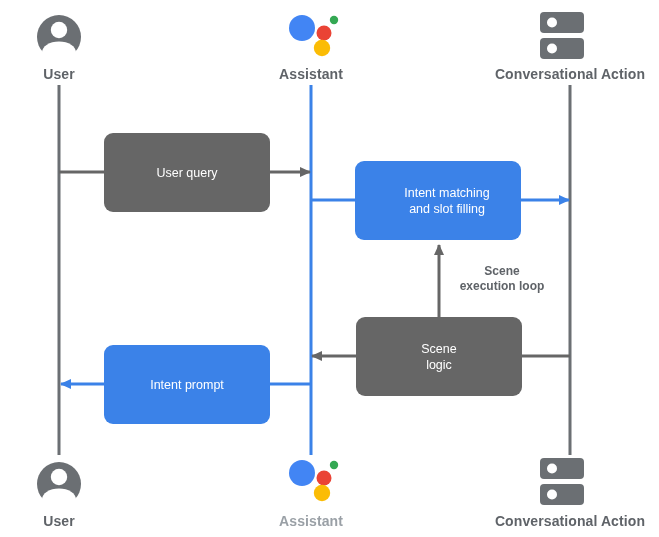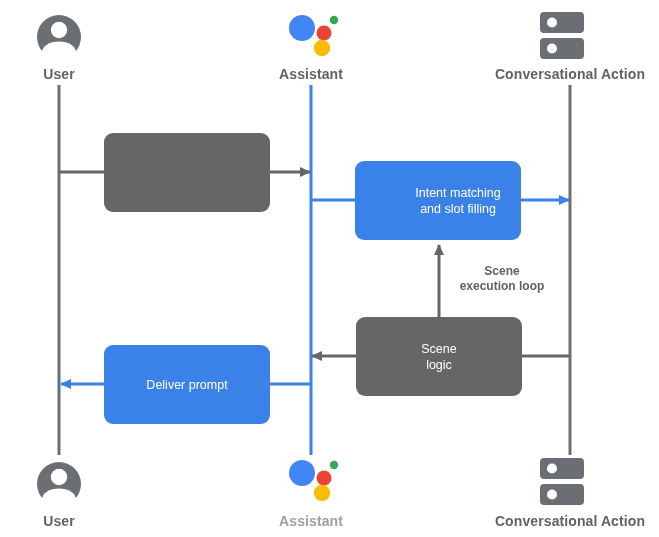--- a/index.html
+++ b/index.html
@@ -139,28 +139,29 @@
 
     <rect x="104" y="133" width="166" height="79" rx="9" fill="#666666"></rect>
 
     <rect x="355" y="161" width="166" height="79" rx="9" fill="#3B82E8"></rect>
 
     <rect x="356" y="317" width="166" height="79" rx="9" fill="#666666"></rect>
 
     <rect x="104" y="345" width="166" height="79" rx="9" fill="#3B82E8"></rect>
   </svg>
 
+  <div class="node-label" style="left:104px; top:165px; width:166px;">User query</div>
 
-  <div class="node-label" style="left:375px; top:185px; width:166px;">Intent matching
+  <div class="node-label" style="left:364px; top:185px; width:166px;">Intent matching
 and slot filling</div>
 
   <div class="node-label" style="left:356px; top:341px; width:166px;">Scene
 logic</div>
 
-  <div class="node-label" style="left:104px; top:377px; width:166px;">Deliver prompt</div>
+  <div class="node-label" style="left:104px; top:377px; width:166px;">Intent prompt</div>
 
   <div class="loop-label" style="left:432px; top:264px; width:140px;">Scene
 execution loop</div>
 
   <div class="actor-label" style="left:9px; top:66px; width:100px;">User</div>
 
   <div class="actor-label" style="left:241px; top:66px; width:140px;">Assistant</div>
 
   <div class="actor-label" style="left:480px; top:66px; width:180px;">Conversational Action</div>
 

